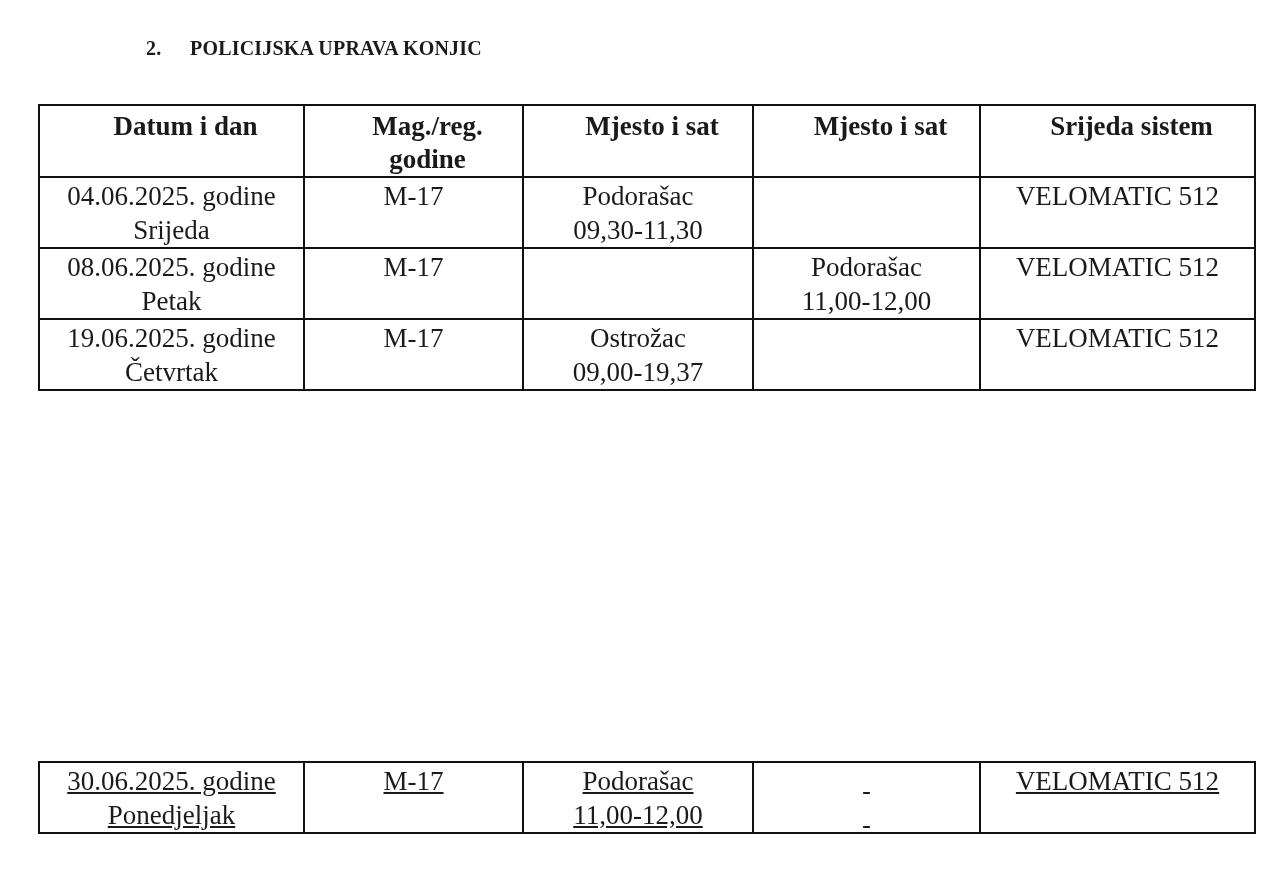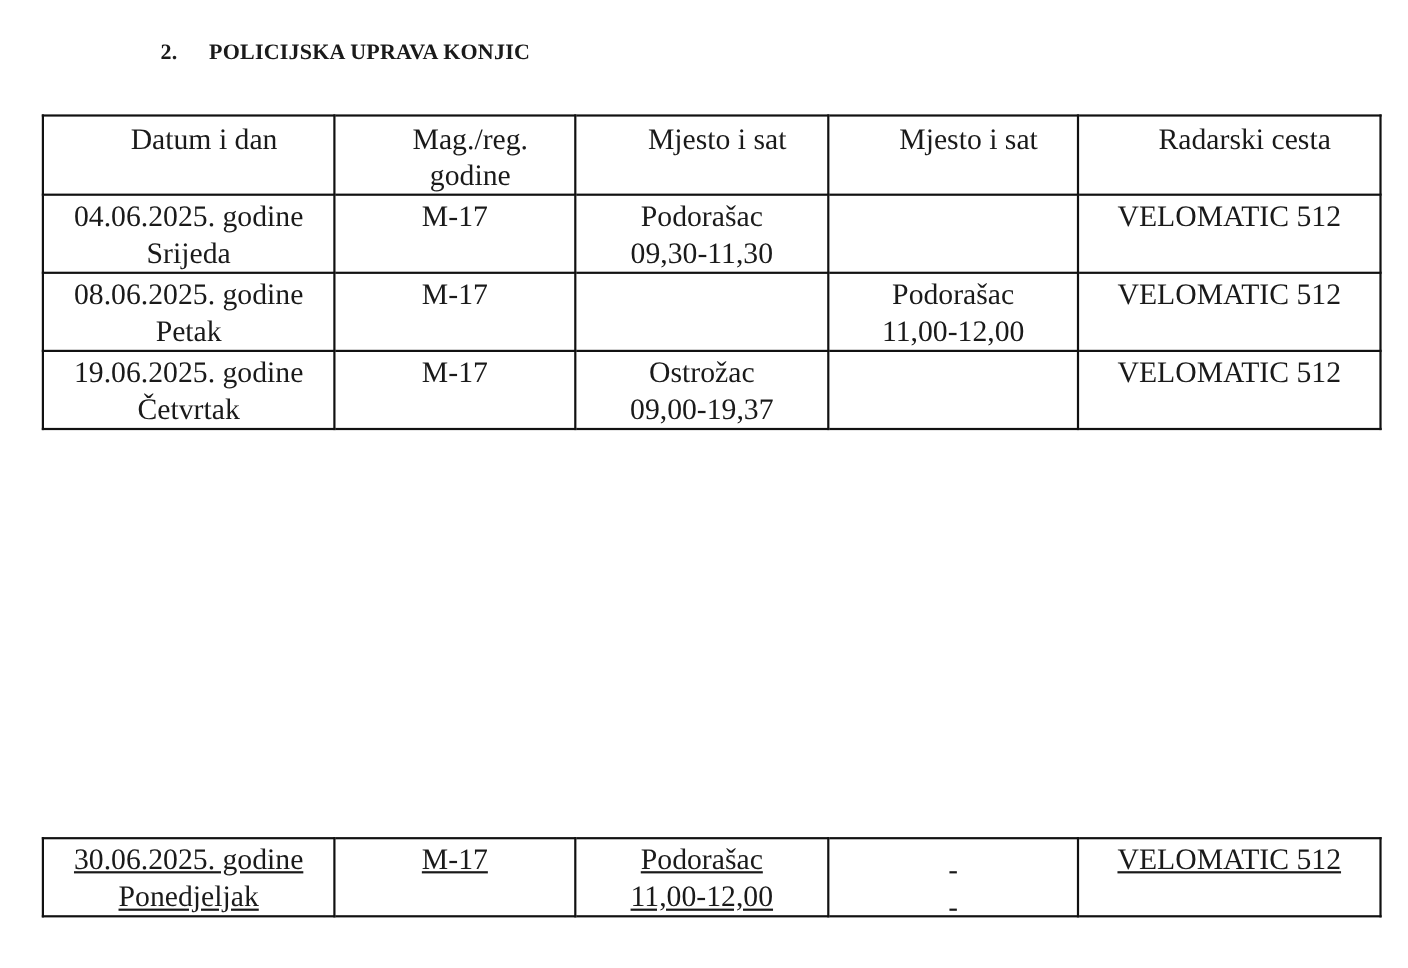--- a/index.html
+++ b/index.html
@@ -13,21 +13,21 @@
   }
   .heading .num { display: inline-block; width: 44px; }
   table.sched {
     position: absolute; left: 38px; border-collapse: collapse;
     table-layout: fixed; font-size: 27px; line-height: 34px;
   }
   table.sched td, table.sched th {
     border: 2px solid #111; text-align: center; vertical-align: top;
     padding: 1px 4px 0 4px; overflow: hidden; white-space: nowrap;
   }
-  table.sched th { font-weight: normal; padding-top: 4px; line-height: 33px; padding-left: 32px; }
+  table.sched th { font-weight: bold; padding-top: 4px; line-height: 33px; padding-left: 32px; }
   #t1 { top: 104px; }
   #t2 { top: 761px; }
   col.c1 { width: 265px; } col.c2 { width: 219px; } col.c3 { width: 230px; }
   col.c4 { width: 227px; } col.c5 { width: 275px; }
   tr.hdr { height: 72px; }
   tr.r1 { height: 70px; font-family: Liberation Serif, serif; } tr.r2 { height: 71px; } tr.r3 { height: 70px; }
   tr.r4 { height: 68px; text-decoration: underline; }
   .line { display: block; }
 </style>
 </head>
@@ -54,21 +54,21 @@
           <span class="line">Mag./reg.</span>
           <span class="line">godine</span>
         </th>
     <th>
           <span class="line">Mjesto i sat</span>
         </th>
     <th>
           <span class="line">Mjesto i sat</span>
         </th>
     <th>
-          <span class="line">Radarski cesta</span>
+          <span class="line">Srijeda sistem</span>
         </th>
   </tr>
   <tr class="r1">
     <td>
           <span class="line">04.06.2025. godine</span>
           <span class="line">Srijeda</span>
         </td>
     <td>
           <span class="line">M-17</span>
         </td>

